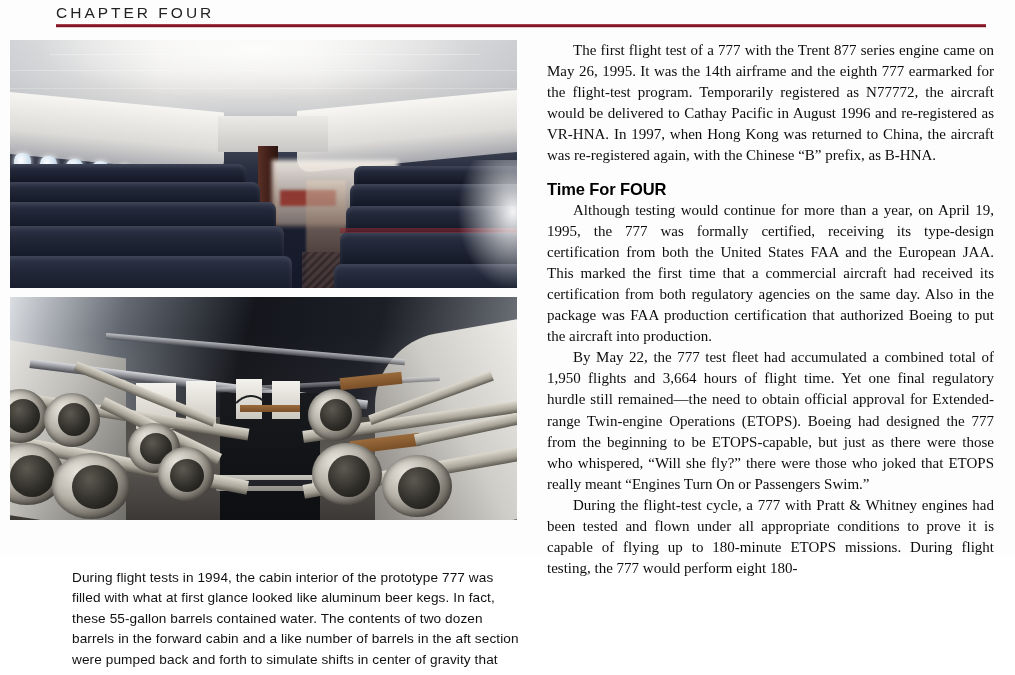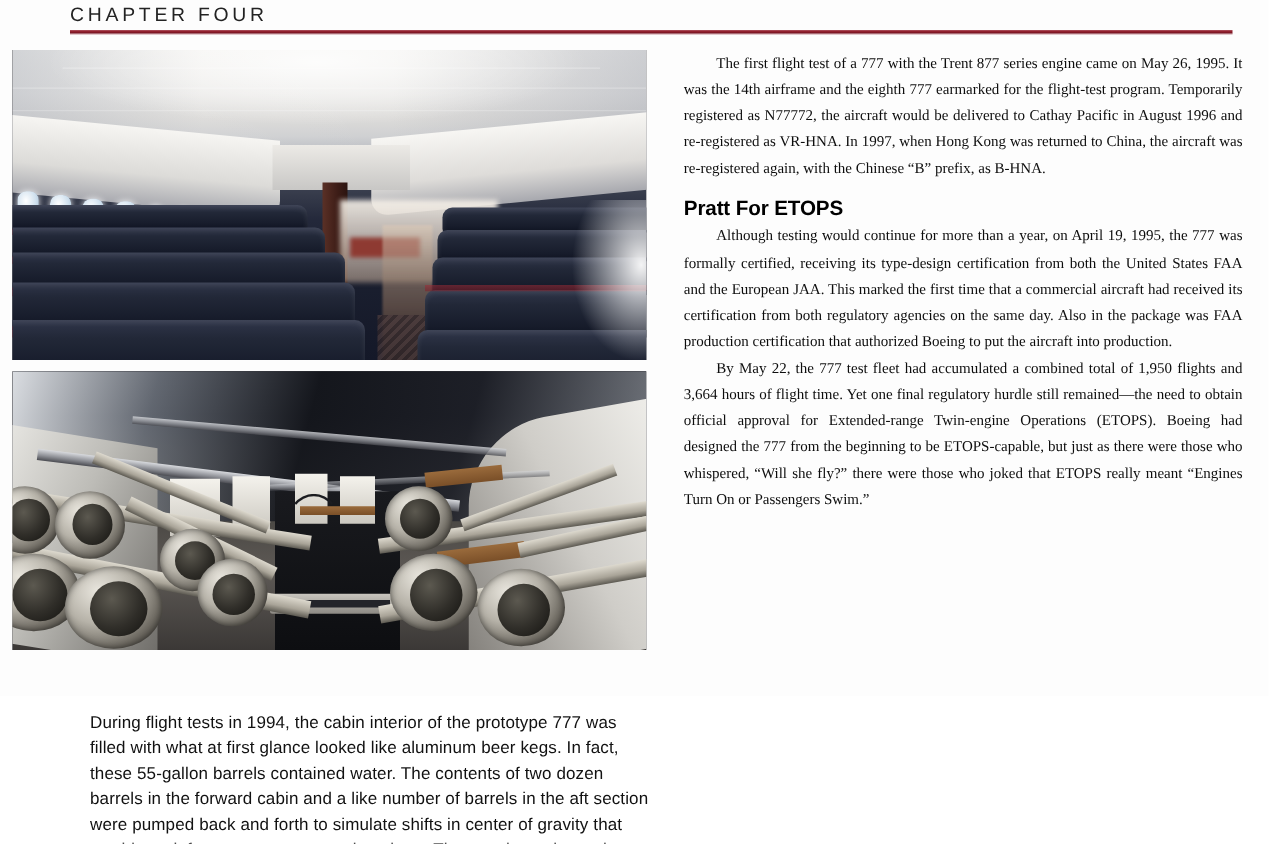--- a/index.html
+++ b/index.html
@@ -246,21 +246,21 @@
   
   .right-col {
     position: absolute;
     left: 547px; top: 40px;
     width: 447px;
     height: 636px;
     overflow: hidden;
   }
   .body-p {
     font-family: "Liberation Serif", serif;
-    font-size: 12px;
+    font-size: 15px;
     line-height: 21.1px;
     text-align: justify;
     color: #0d0d0d;
     text-indent: 26px;
     margin: 0 0 0 0;
   }
   .sub-head {
     font-family: "Liberation Sans", sans-serif;
     font-size: 16.5px;
     font-weight: bold;
@@ -387,18 +387,19 @@
 
         <div class="cable" style="left:218px;top:98px;width:46px;height:56px;"></div>
       </div>
     </div>
 
     <div class="caption">During flight tests in 1994, the cabin interior of the prototype 777 was filled with what at first glance looked like aluminum beer kegs. In fact, these 55-gallon barrels contained water. The contents of two dozen barrels in the forward cabin and a like number of barrels in the aft section were pumped back and forth to simulate shifts in center of gravity that would result from passengers moving about. The top photo shows the cabin as it is when the 777 is delivered.</div>
   </div>
 
   <div class="right-col">
     <p class="body-p">The first flight test of a 777 with the Trent 877 series engine came on May 26, 1995. It was the 14th airframe and the eighth 777 earmarked for the flight-test program. Temporarily registered as N77772, the aircraft would be delivered to Cathay Pacific in August 1996 and re-registered as VR-HNA. In 1997, when Hong Kong was returned to China, the aircraft was re-registered again, with the Chinese “B” prefix, as B-HNA.</p>
-    <h2 class="sub-head">Pratt For ETOPS</h2>
+    <h2 class="sub-head">Time For FOUR</h2>
     <p class="body-p">Although testing would continue for more than a year, on April 19, 1995, the 777 was formally certified, receiving its type-design certification from both the United States FAA and the European JAA. This marked the first time that a commercial aircraft had received its certification from both regulatory agencies on the same day. Also in the package was FAA production certification that authorized Boeing to put the aircraft into production.</p>
     <p class="body-p">By May 22, the 777 test fleet had accumulated a combined total of 1,950 flights and 3,664 hours of flight time. Yet one final regulatory hurdle still remained—the need to obtain official approval for Extended-range Twin-engine Operations (ETOPS). Boeing had designed the 777 from the beginning to be ETOPS-capable, but just as there were those who whispered, “Will she fly?” there were those who joked that ETOPS really meant “Engines Turn On or Passengers Swim.”</p>
+    <p class="body-p">During the flight-test cycle, a 777 with Pratt &amp; Whitney engines had been tested and flown under all appropriate conditions to prove it is capable of flying up to 180-minute ETOPS missions. During flight testing, the 777 would perform eight 180-</p>
   </div>
 
 </div>
 
 </body></html>

